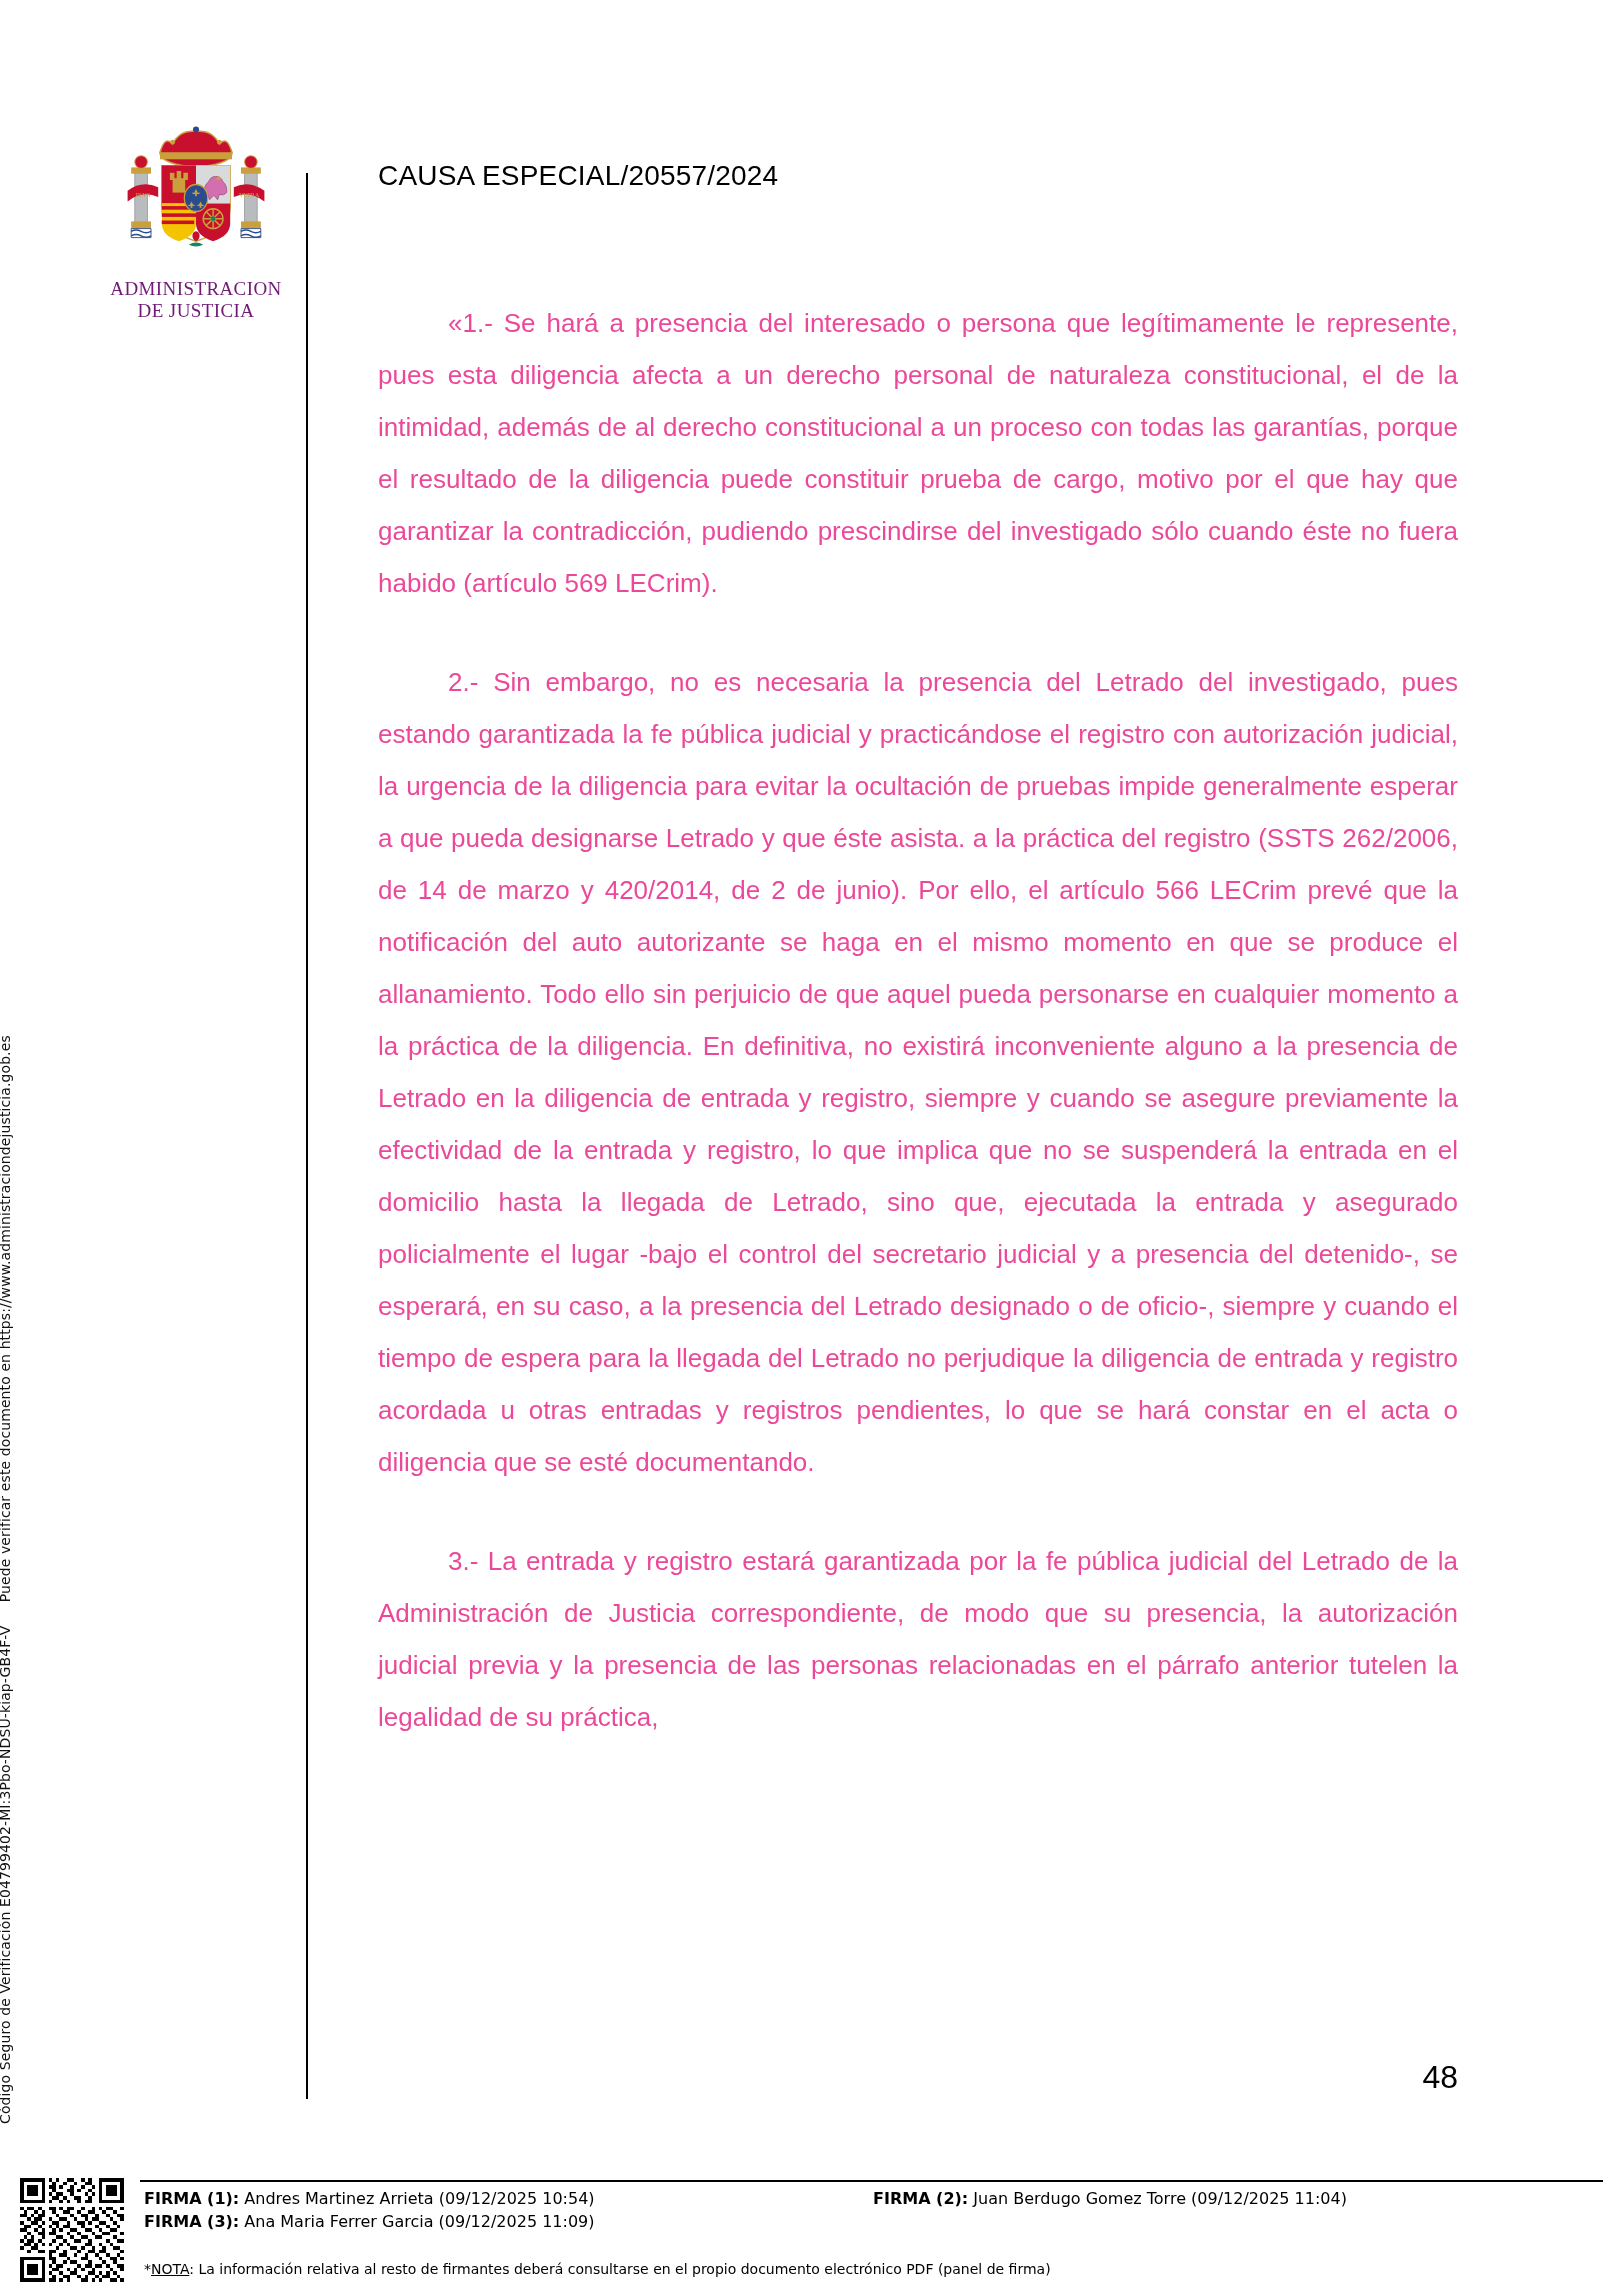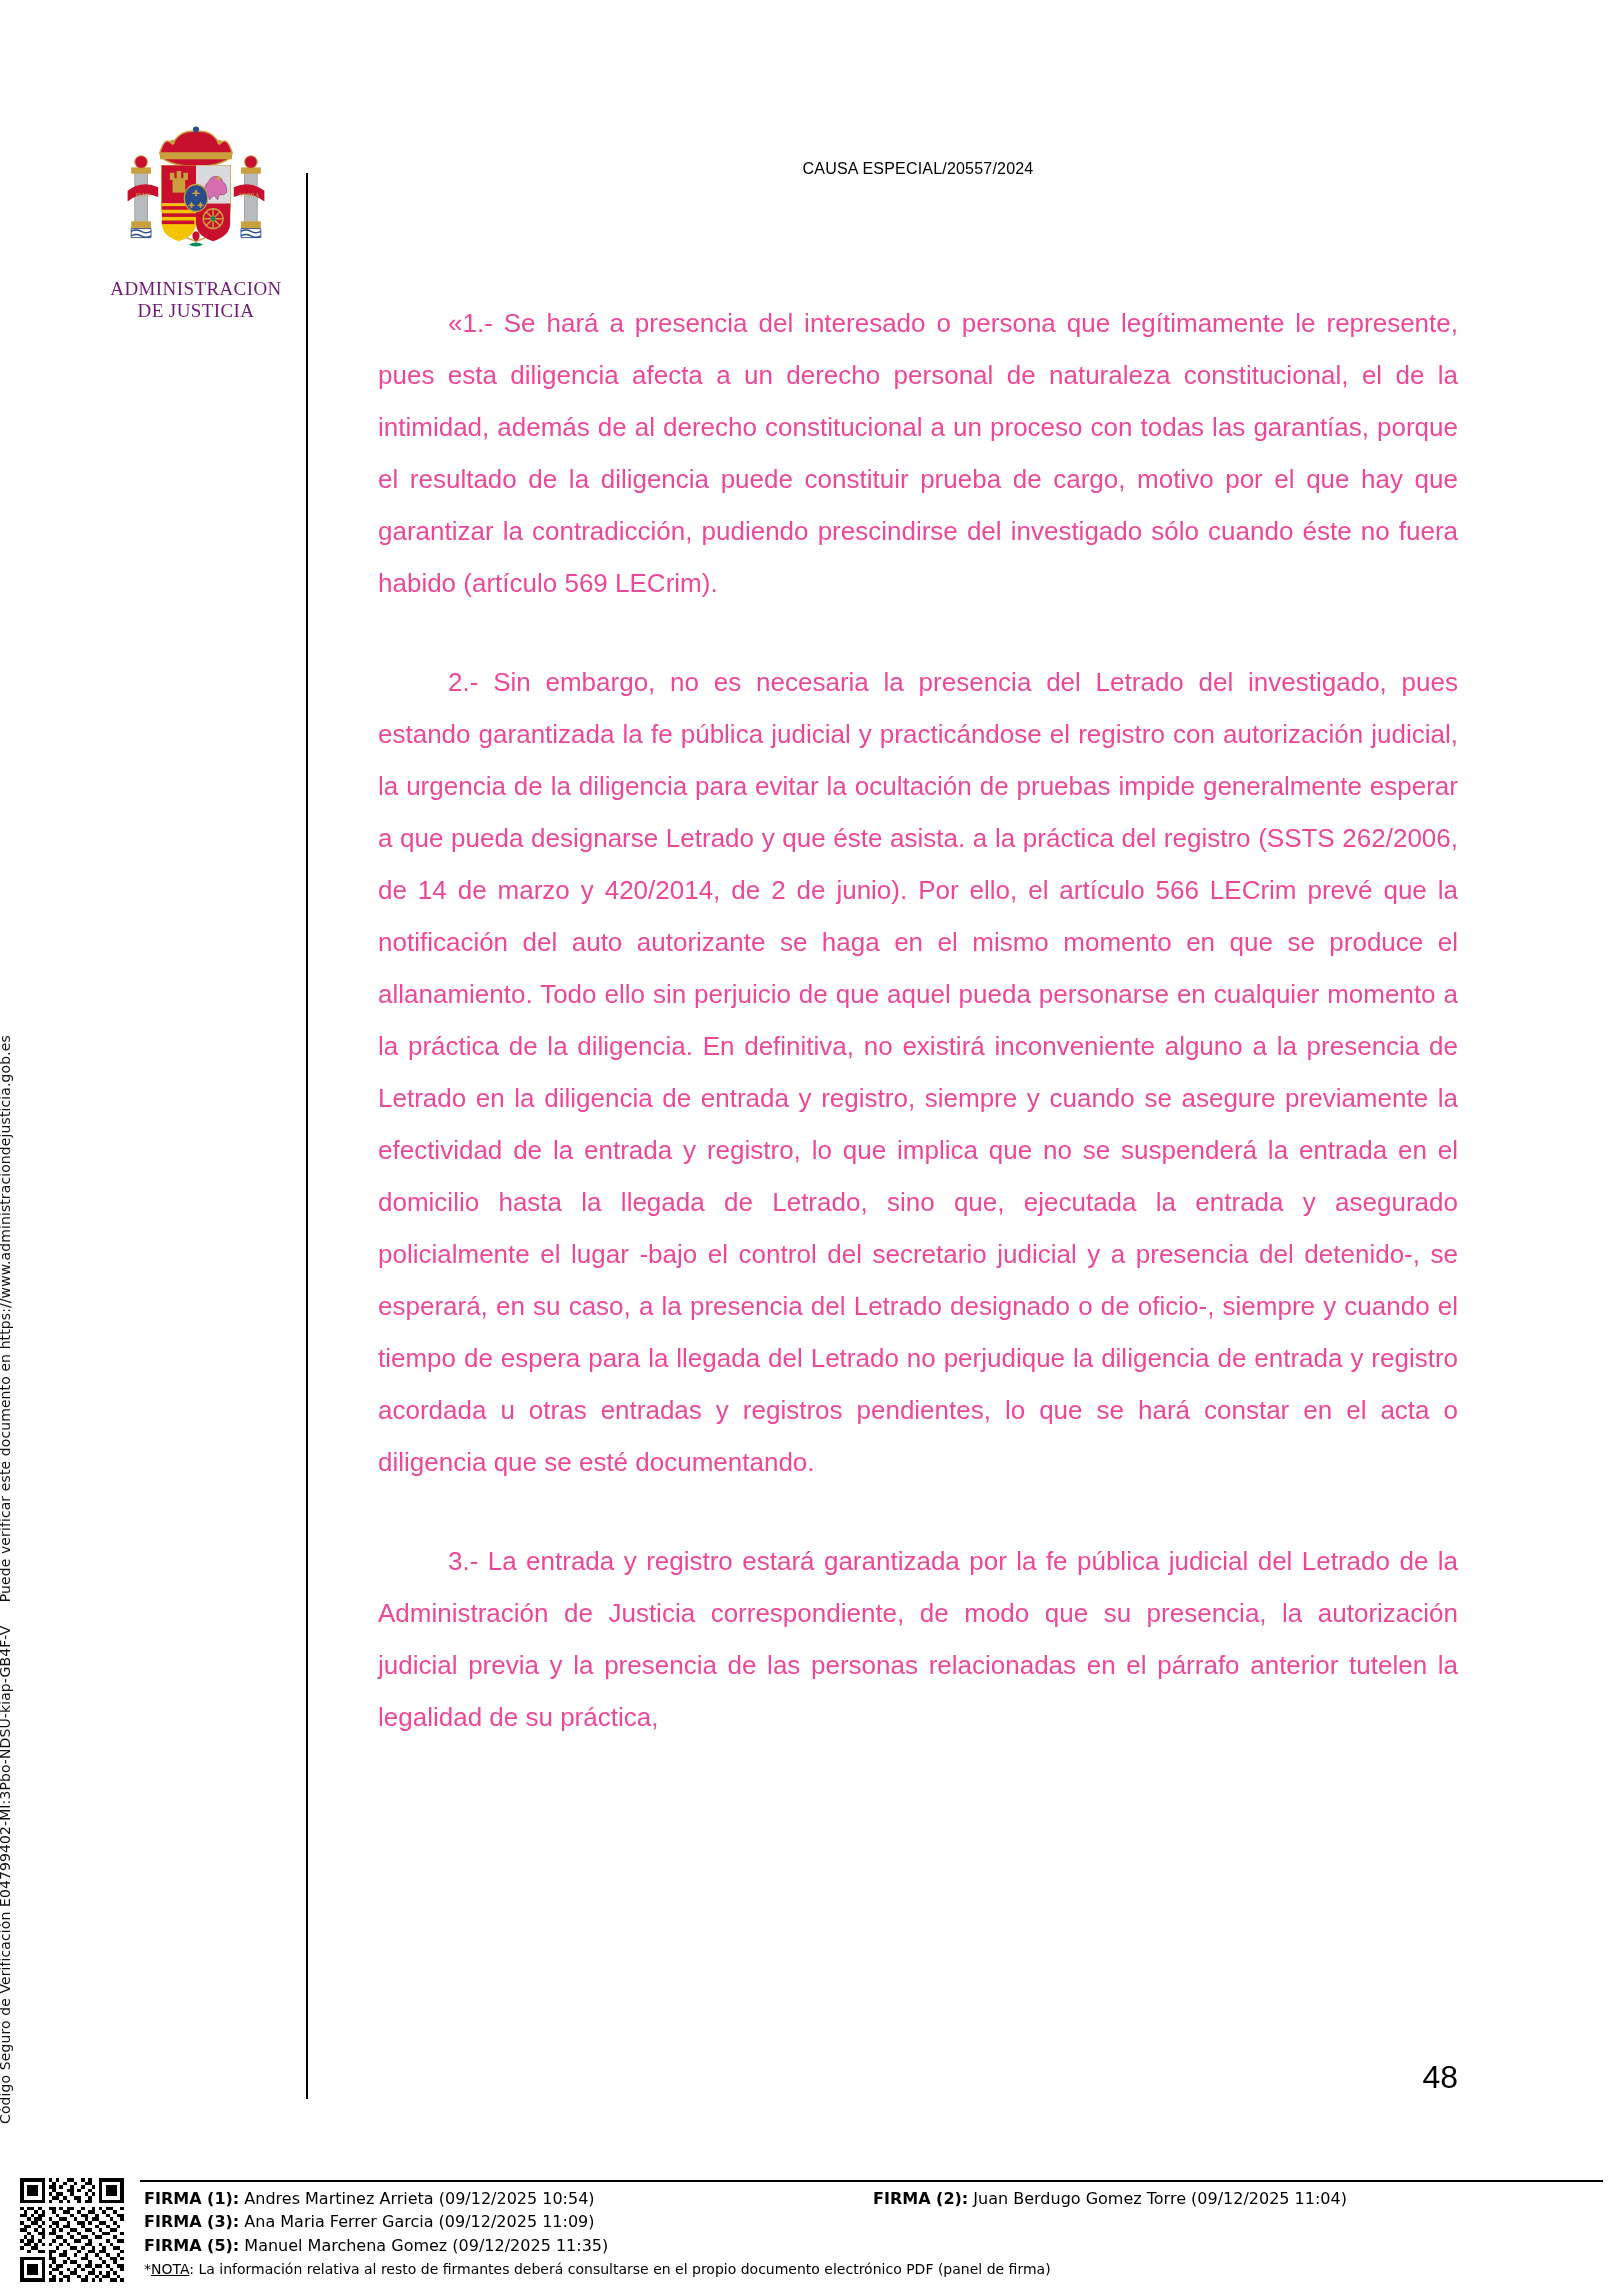--- a/index.html
+++ b/index.html
@@ -65,22 +65,22 @@
     height: 1926px;
     background: #000000;
   }
 
   
   .doc-header {
     position: absolute;
     left: 378px;
     top: 160px;
     width: 1080px;
-    text-align: center;
-    font-size: 16px;
+    text-align: left;
+    font-size: 28px;
     letter-spacing: 0.2px;
   }
 
   
   .body-col {
     position: absolute;
     left: 378px;
     top: 297px;
     width: 1080px;
   }
@@ -486,24 +486,20 @@
   <div class="firmas">
     <div class="firma-col">
       <div class="firma-line">
         <span class="firma-label">FIRMA (1):</span>
         <span>Andres Martinez Arrieta (09/12/2025 10:54)</span>
       </div>
       <div class="firma-line">
         <span class="firma-label">FIRMA (3):</span>
         <span>Ana Maria Ferrer Garcia (09/12/2025 11:09)</span>
       </div>
-      <div class="firma-line">
-        <span class="firma-label">FIRMA (5):</span>
-        <span>Manuel Marchena Gomez (09/12/2025 11:35)</span>
-      </div>
     </div>
     <div class="firma-col">
       <div class="firma-line">
         <span class="firma-label">FIRMA (2):</span>
         <span>Juan Berdugo Gomez Torre (09/12/2025 11:04)</span>
       </div>
     </div>
   </div>
 
   <div class="nota"><span>*</span><u>NOTA</u><span>: La información relativa al resto de firmantes deberá consultarse en el propio documento electrónico PDF (panel de firma)</span></div>

